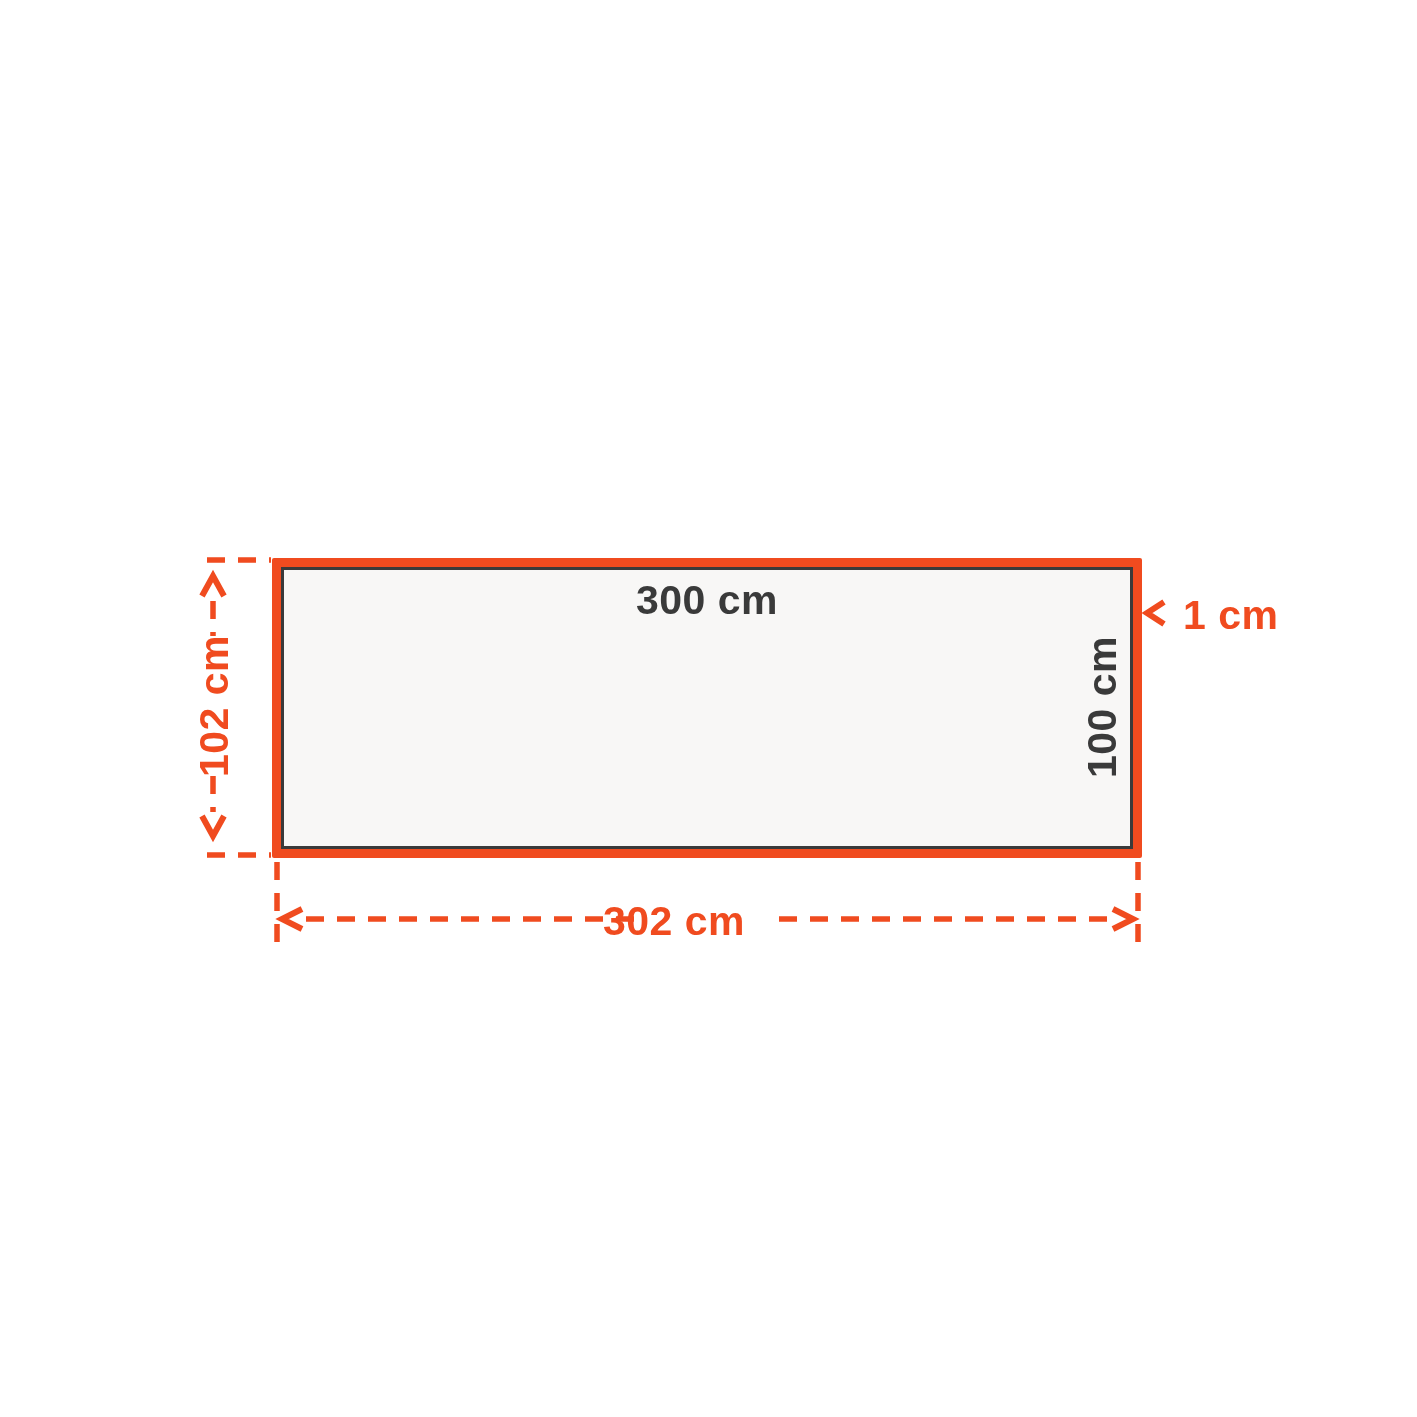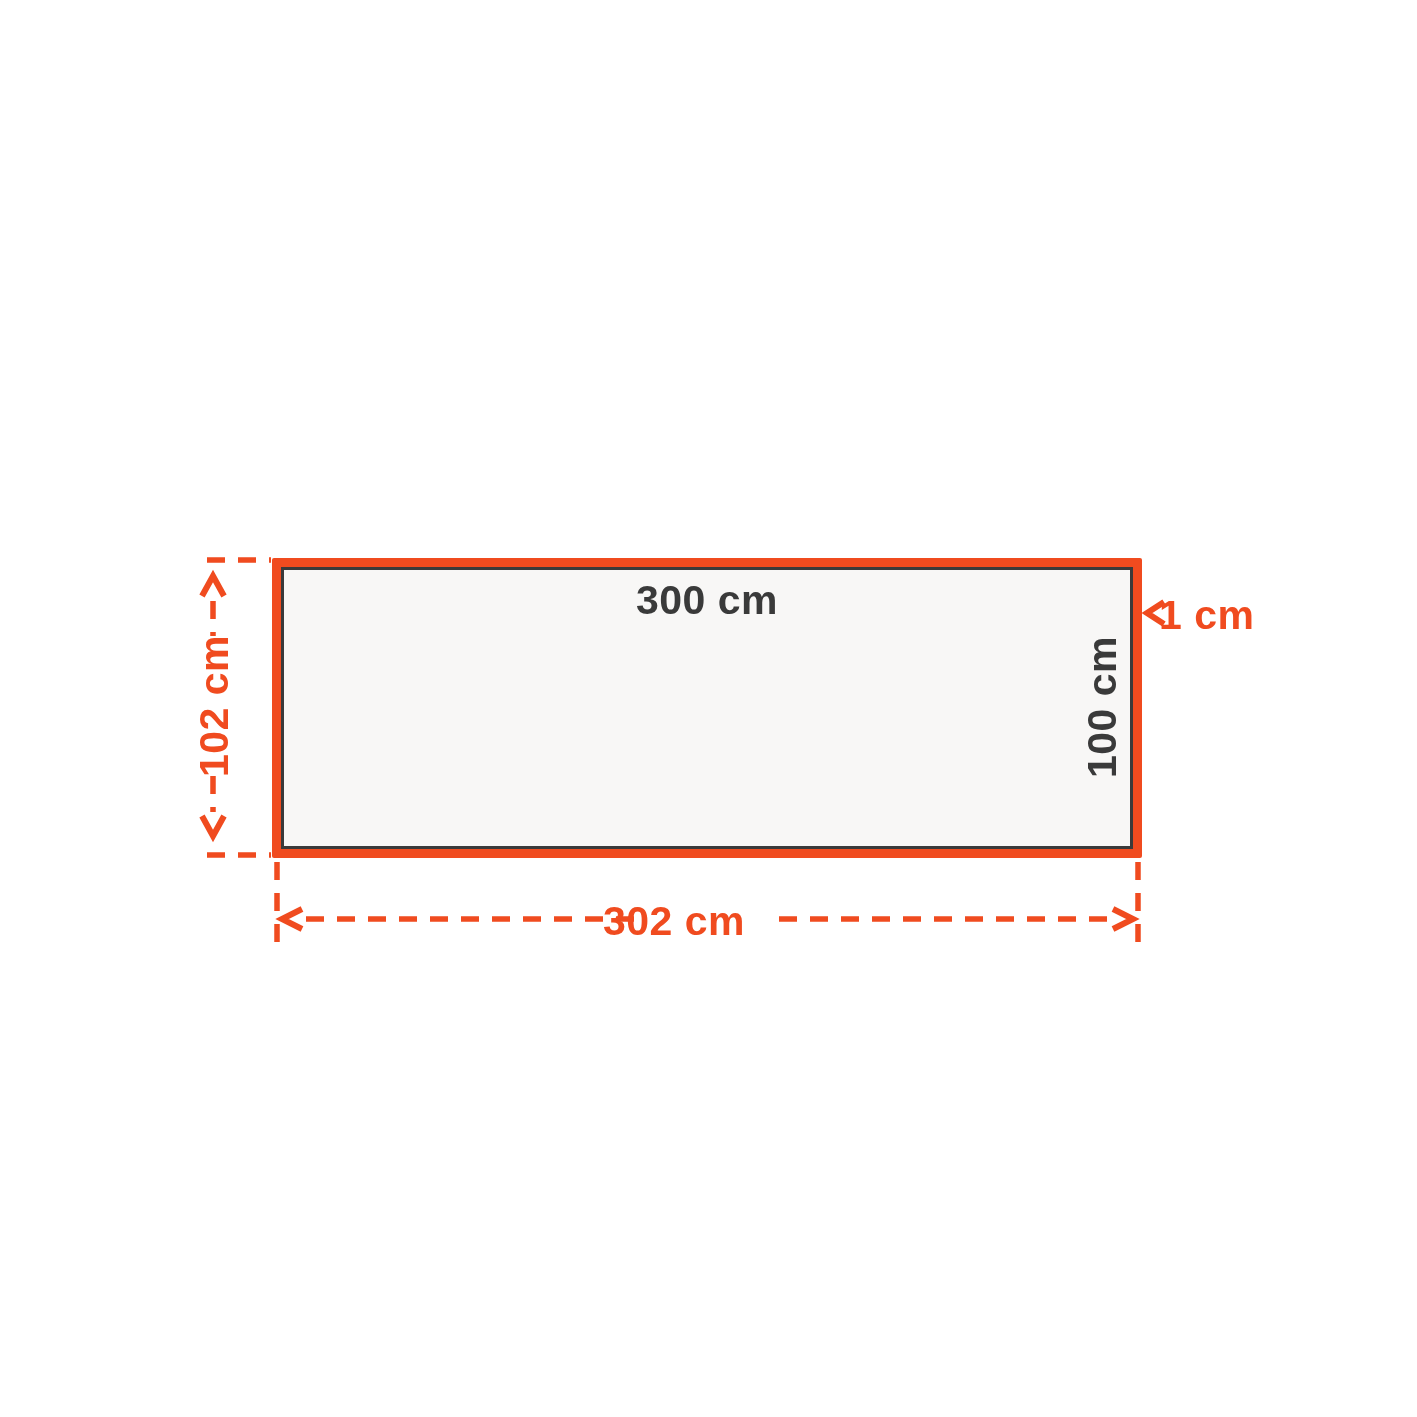--- a/index.html
+++ b/index.html
@@ -59,21 +59,21 @@
   }
   .label-outer-height {
     left: 214px; top: 706px;
     transform: translate(-50%, -50%) rotate(-90deg);
   }
   .label-outer-width {
     left: 674px; top: 921px;
     transform: translate(-50%, -50%);
   }
   .label-thickness {
-    left: 1159px; top: 615px;
+    left: 1183px; top: 615px;
     transform: translate(0, -50%);
   }
 </style>
 </head>
 <body>
 
 <div class="canvas">
 
   <svg class="dim-svg" viewBox="0 0 1417 1417" fill="none" stroke="currentColor" stroke-width="5.5" xmlns="http://www.w3.org/2000/svg">
 

